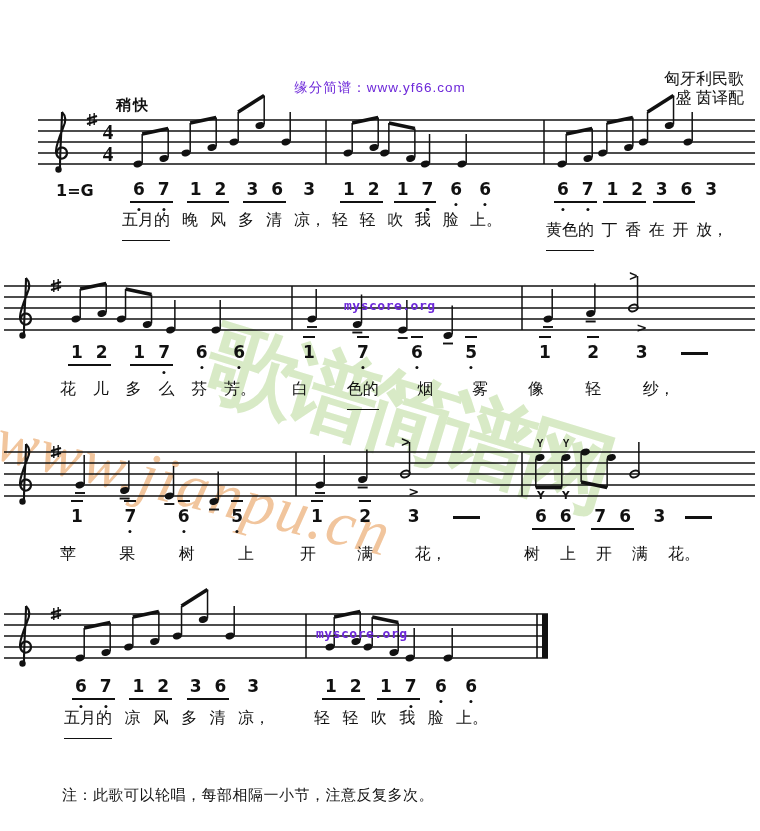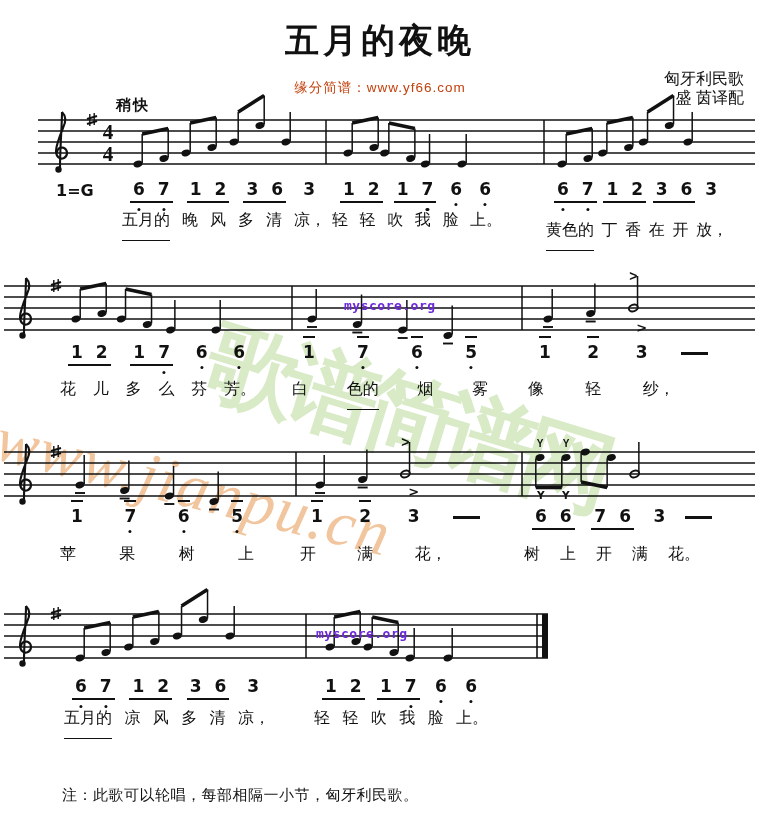--- a/index.html
+++ b/index.html
@@ -1,21 +1,21 @@
 <!DOCTYPE html>
 <html><head>
 <meta charset="utf-8">
 <style>
   html,body{margin:0;padding:0;background:#fff;}
   #page{position:relative;width:760px;height:831px;background:#ffffff;overflow:hidden;
         font-family:"Liberation Sans",sans-serif;color:#111;}
   .abs{position:absolute;}
   .z2{z-index:2;}
   .title{top:18px;left:0;width:100%;text-align:center;font-size:34px;font-weight:bold;letter-spacing:4px;}
-  .subtitle{top:79px;left:0;width:100%;text-align:center;font-size:13.5px;color:#c2410c;letter-spacing:1px;}
+  .subtitle{top:79px;left:0;width:100%;text-align:center;font-size:13.5px;color:#6d28d9;letter-spacing:1px;}
   .credits{top:69px;right:16px;text-align:right;font-size:16px;line-height:19px;}
   .tempo{left:116px;top:96px;font-size:15px;font-weight:bold;letter-spacing:2px;}
   .keysig{left:56px;top:181px;font-size:16px;font-weight:bold;font-family:"DejaVu Sans",sans-serif;}
   .stf{left:0;z-index:2;}
   
   .meas{display:flex;justify-content:space-between;align-items:flex-start;z-index:2;}
   .grp{display:inline-flex;gap:13px;padding:0 3px 3px 3px;position:relative;}
   .grp.u{border-bottom:2.2px solid #111;}
   .d{position:relative;font-size:17px;font-weight:bold;line-height:18px;font-family:"DejaVu Sans",sans-serif;}
   .d .dot{position:absolute;left:50%;transform:translateX(-50%);bottom:-8px;width:3.2px;height:3.2px;background:#111;border-radius:50%;}
@@ -36,33 +36,32 @@
              transform-origin:left top;letter-spacing:2px;z-index:1;white-space:nowrap;font-family:"Liberation Serif",serif;}
   .footnote{left:62px;top:786px;font-size:15px;letter-spacing:0.5px;}
 </style>
 </head>
 <body>
 
 <div id="page">
   <div class="abs wm-green">歌谱简谱网</div>
   <div class="abs wm-orange">www.jianpu.cn</div>
 
-  <div class="abs title z2">五月的夜晚</div>
   <div class="abs subtitle z2">缘分简谱：www.yf66.com</div>
   <div class="abs credits z2">
     <div>匈牙利民歌</div>
     <div>盛  茵译配</div>
   </div>
   <div class="abs tempo z2">稍快</div>
   <div class="abs keysig z2">1=G</div>
 
   <span class="abs wm-score" style="left:344px;top:298px;">myscore.org</span>
   <span class="abs wm-score" style="left:316px;top:626px;">myscore.org</span>
 
-  <div class="abs footnote z2">注：此歌可以轮唱，每部相隔一小节，匈牙利民歌。</div>
+  <div class="abs footnote z2">注：此歌可以轮唱，每部相隔一小节，注意反复多次。</div>
 <svg width="760" height="118" class="abs stf" style="top: 94px;">
       <line x1="38" y1="26" x2="755" y2="26" stroke="#111" stroke-width="1.3"></line>
       <line x1="38" y1="37" x2="755" y2="37" stroke="#111" stroke-width="1.3"></line>
       <line x1="38" y1="48" x2="755" y2="48" stroke="#111" stroke-width="1.3"></line>
       <line x1="38" y1="59" x2="755" y2="59" stroke="#111" stroke-width="1.3"></line>
       <line x1="38" y1="70" x2="755" y2="70" stroke="#111" stroke-width="1.3"></line>
       <line x1="326" y1="26" x2="326" y2="70" stroke="#111" stroke-width="1.5"></line>
       <line x1="544" y1="26" x2="544" y2="70" stroke="#111" stroke-width="1.5"></line>
       <g transform="translate(50,26)">
         <path d="M12,-8 C16,-4 16,2 13,8 C9,18 6,26 6,31 C6,37 10,40 14,38 C18,36 18,30 14,28 C10,26 7,29 7,33 M12,-8 C12,6 10,28 10,47" fill="none" stroke="#111" stroke-width="2.1"></path>

